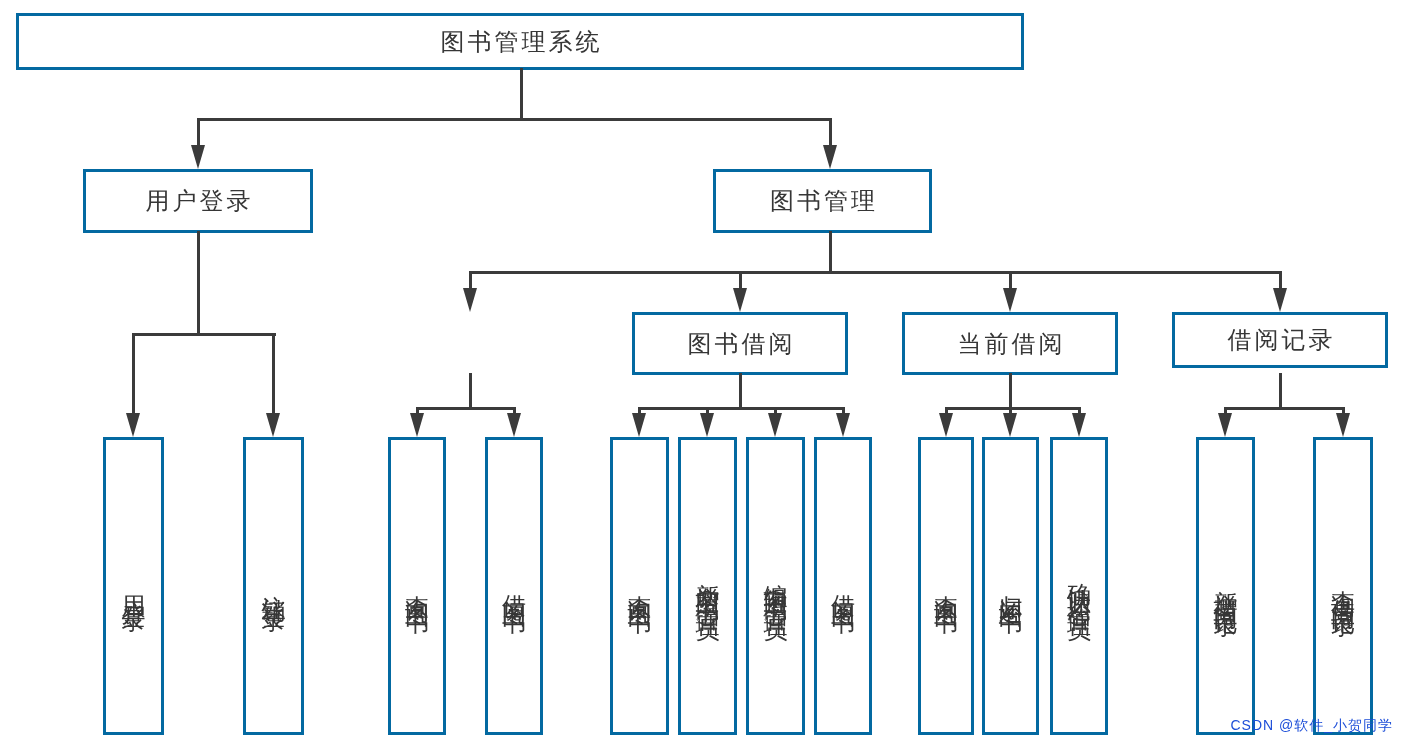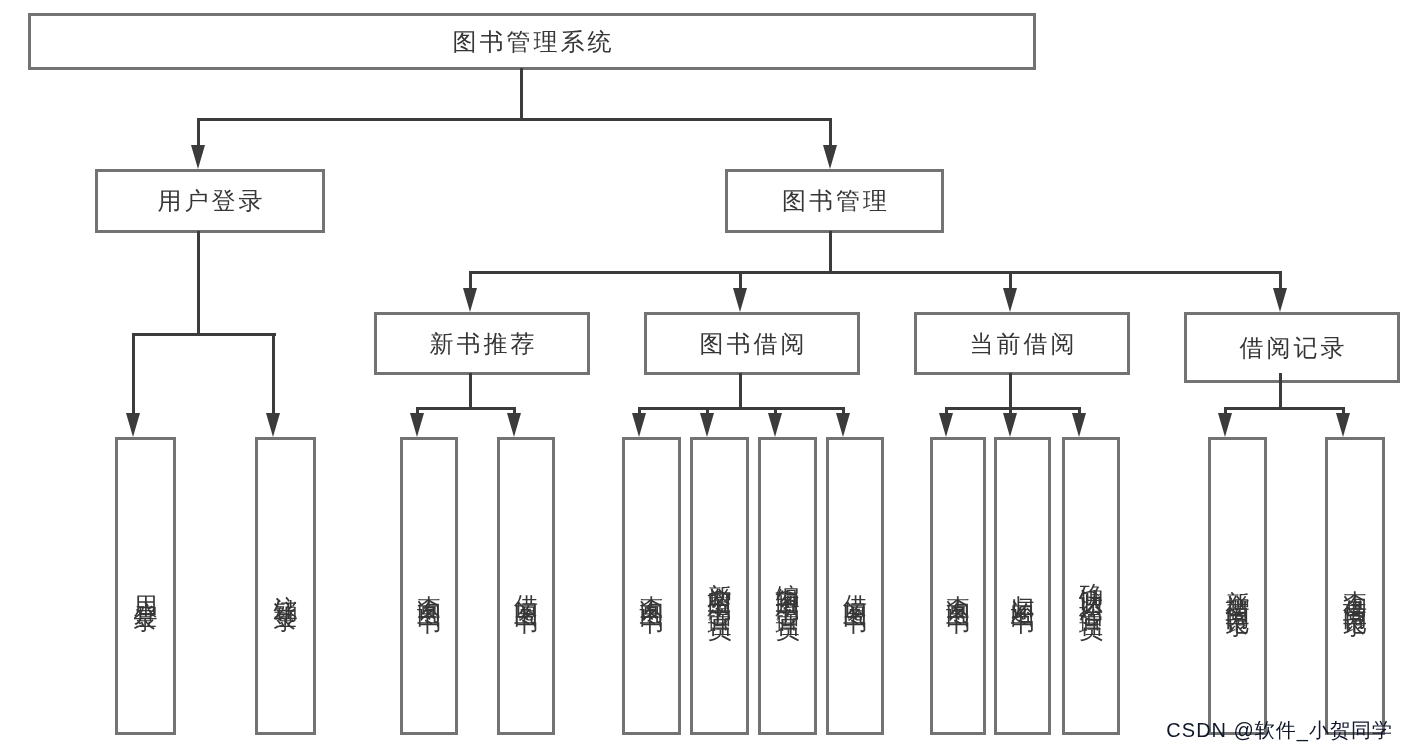--- a/index.html
+++ b/index.html
@@ -6,24 +6,24 @@
   #canvas{
     position:relative;
     width:1405px;height:747px;
     background:#ffffff;
     font-family:"Liberation Sans","DejaVu Sans",sans-serif;
     overflow:hidden;
   }
   .box{
     position:absolute;
     box-sizing:border-box;
-    border:3px solid #737373;
+    border:3px solid #0369a1;
     background:#ffffff;
     color:#363636;
-    display:flex;align-items:center;justify-content:center;margin-left:12px;
+    display:flex;align-items:center;justify-content:center;
   }
   .box-h{
     font-size:24px;
     letter-spacing:3px;
     text-indent:3px;
     white-space:nowrap;
   }
   .box-v{ }
   .vtext{
     writing-mode:vertical-rl;
@@ -38,23 +38,23 @@
   .vline{position:absolute;width:3px;background:#3b3b3b;}
   .arrow{
     position:absolute;width:0;height:0;
     border-left:7px solid transparent;
     border-right:7px solid transparent;
     border-top:24px solid #3b3b3b;
   }
   .watermark{
     position:absolute;
     top:717px;right:12px;
-    font-size:20px;
+    font-size:14px;
     letter-spacing:1px;
-    color:#0f172a;
+    color:#1d4ed8;
     z-index:10;
     white-space:nowrap;
   }
 </style>
 </head>
 <body>
 
 <div id="canvas">
 
   <div class="box box-h" style="left:16px;top:13px;width:1008px;height:57px">图书管理系统</div>
@@ -80,24 +80,23 @@
   <div class="hline" style="left:469px;top:271px;width:813px"></div>
   <div class="vline" style="left:469px;top:271px;height:17px"></div>
   <div class="arrow" style="left:463px;top:288px"></div>
   <div class="vline" style="left:739px;top:271px;height:17px"></div>
   <div class="arrow" style="left:733px;top:288px"></div>
   <div class="vline" style="left:1009px;top:271px;height:17px"></div>
   <div class="arrow" style="left:1003px;top:288px"></div>
   <div class="vline" style="left:1279px;top:271px;height:17px"></div>
   <div class="arrow" style="left:1273px;top:288px"></div>
 
-  <div class="box box-h" style="left:362px;top:312px;width:216px;height:63px">新书推荐</div>
   <div class="box box-h" style="left:902px;top:312px;width:216px;height:63px">当前借阅</div>
   <div class="box box-h" style="left:632px;top:312px;width:216px;height:63px">图书借阅</div>
-  <div class="box box-h" style="left:1172px;top:312px;width:216px;height:71px">借阅记录</div>
+  <div class="box box-h" style="left:1172px;top:312px;width:216px;height:56px">借阅记录</div>
 
   <div class="vline" style="left:469px;top:373px;height:36px"></div>
   <div class="hline" style="left:416px;top:407px;width:100px"></div>
   <div class="vline" style="left:416px;top:407px;height:9px"></div>
   <div class="arrow" style="left:410px;top:413px"></div>
   <div class="vline" style="left:513px;top:407px;height:9px"></div>
   <div class="arrow" style="left:507px;top:413px"></div>
 
   <div class="vline" style="left:739px;top:373px;height:36px"></div>
   <div class="hline" style="left:638px;top:407px;width:207px"></div>

